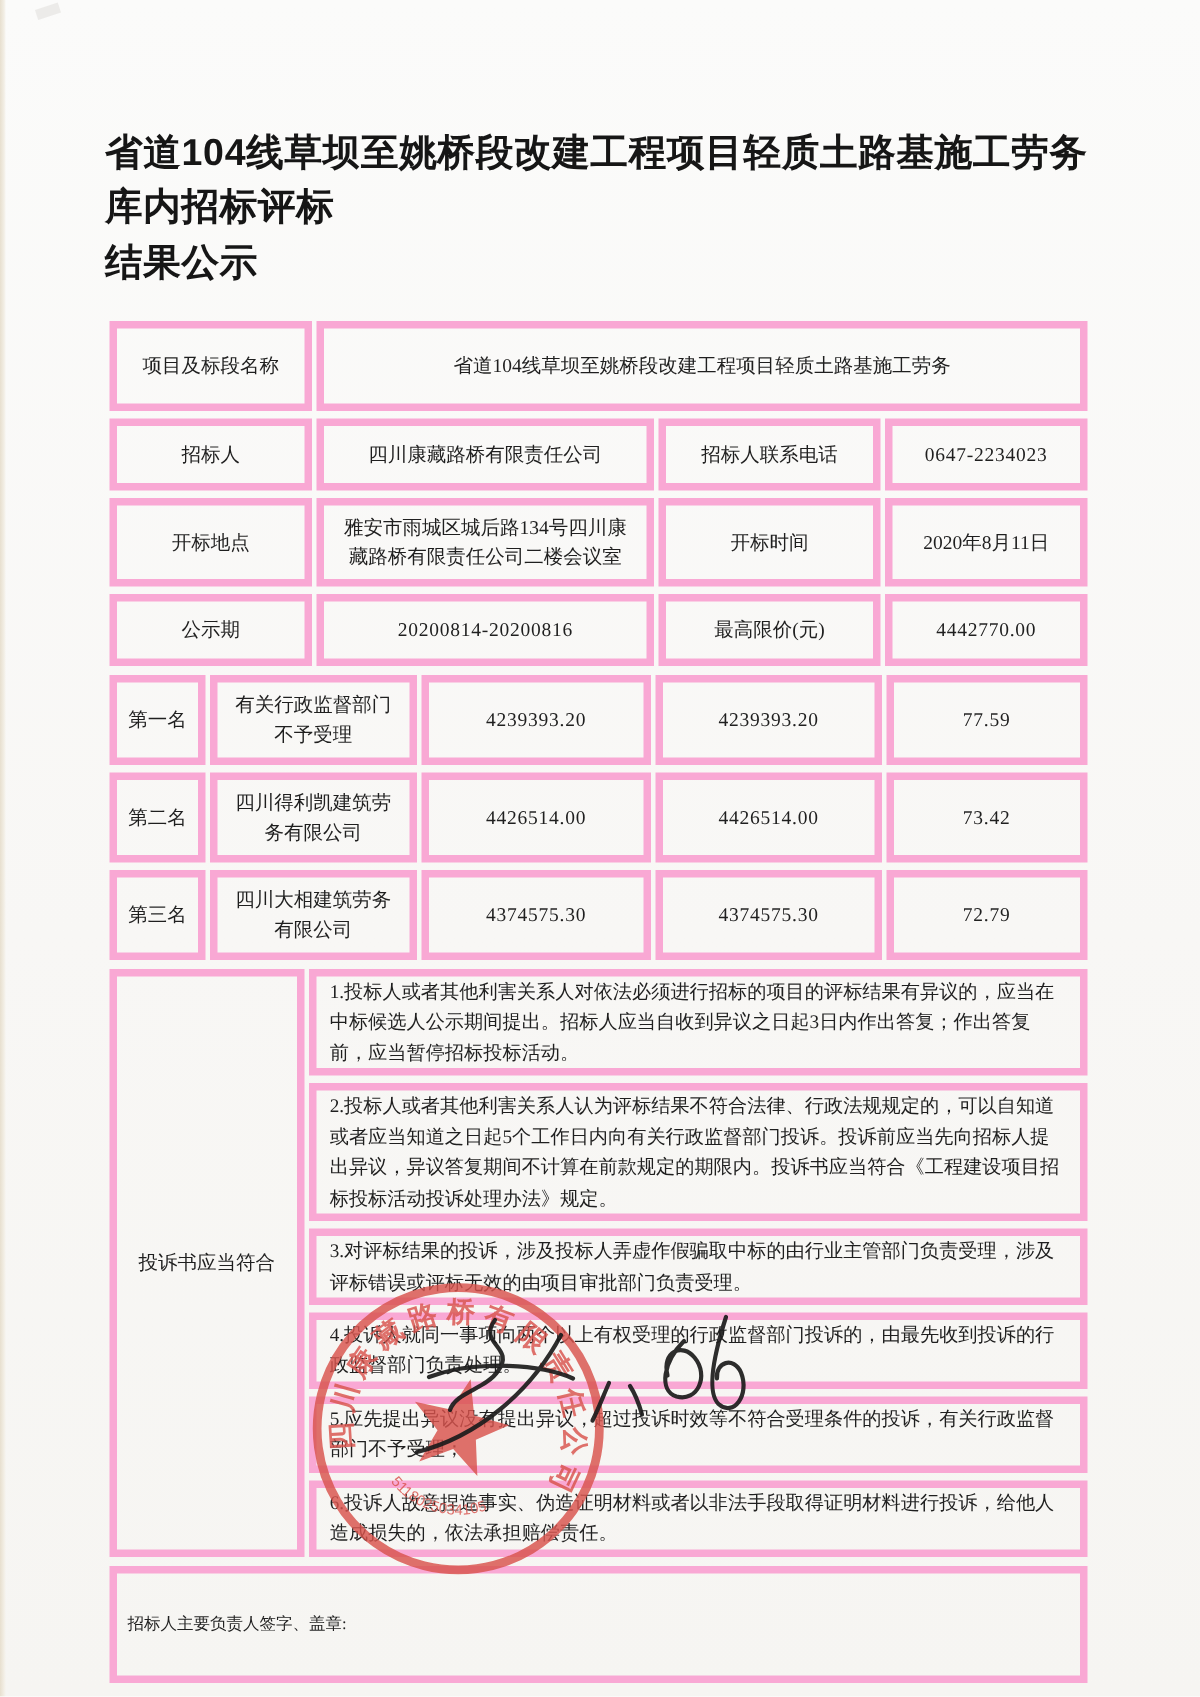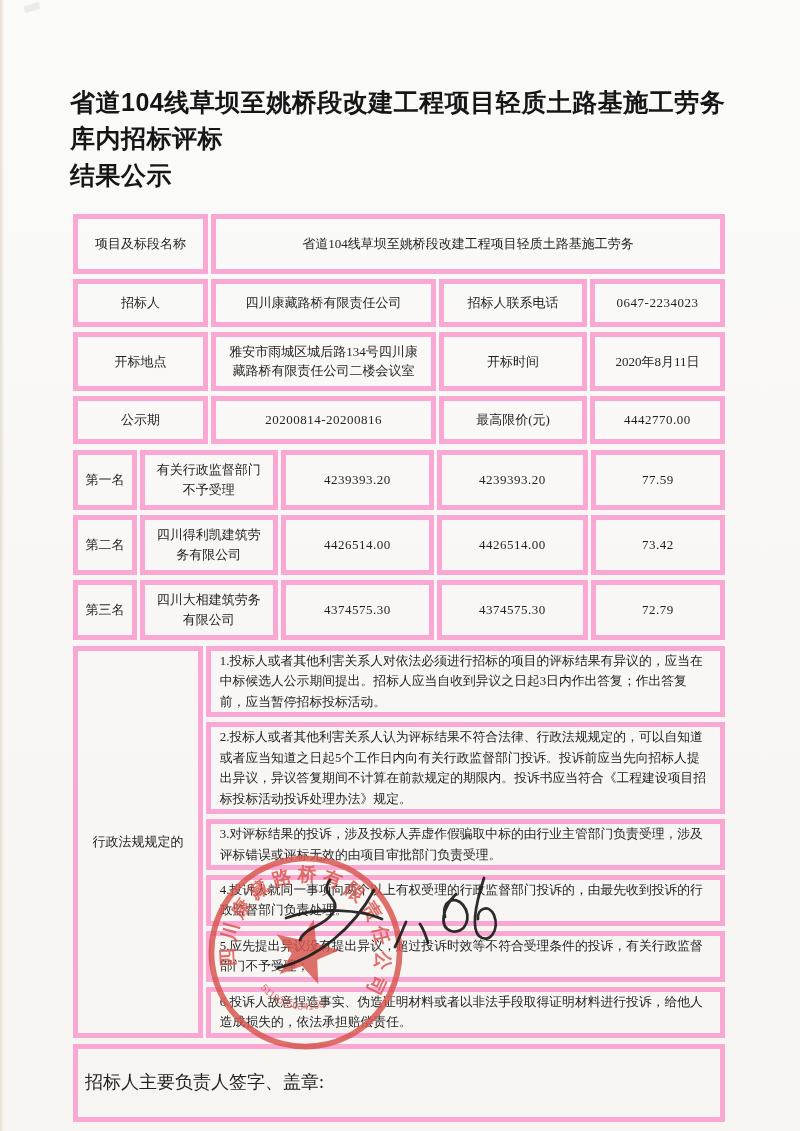--- a/index.html
+++ b/index.html
@@ -23,21 +23,21 @@
     vertical-align:middle;font-size:13px;line-height:1.5;word-break:break-word;}
   td.lbl{font-size:13px;}
   .rowA td{height:40px;}
   .rowB td{height:28px;}
   .cand-h td{height:34px;}
   .cand-r td{height:40px;}
   td.left{text-align:center;}
   .notice td.item{font-size:12.8px;line-height:1.6;text-align:left;
     padding:0 9px;}
   .sig-row td{height:58px;text-align:left;vertical-align:middle;
-    font-size:18px;}
+    font-size:11px;}
   .num{letter-spacing:.5px;}
   .stamp{position:absolute;left:198px;top:845px;width:215px;height:215px;
     opacity:.82;pointer-events:none;}
   .signature{position:absolute;left:268px;top:866px;width:235px;height:108px;
     pointer-events:none;}
 </style>
 </head>
 <body>
 
 <div class="scan-edge"></div>
@@ -116,21 +116,21 @@
   </tbody>
     </table>
 
   <table class="notice">
     <colgroup>
         <col style="width:20%">
         <col style="width:80%">
       </colgroup>
     <tbody>
         <tr>
-      <td class="lbl" rowspan="6">行政法规规定的</td>
+      <td class="lbl" rowspan="6">投诉书应当符合</td>
       <td class="item">1.投标人或者其他利害关系人对依法必须进行招标的项目的评标结果有异议的，应当在中标候选人公示期间提出。招标人应当自收到异议之日起3日内作出答复；作出答复前，应当暂停招标投标活动。</td>
     </tr>
     <tr>
       <td class="item">2.投标人或者其他利害关系人认为评标结果不符合法律、行政法规规定的，可以自知道或者应当知道之日起5个工作日内向有关行政监督部门投诉。投诉前应当先向招标人提出异议，异议答复期间不计算在前款规定的期限内。投诉书应当符合《工程建设项目招标投标活动投诉处理办法》规定。</td>
     </tr>
     <tr>
       <td class="item">3.对评标结果的投诉，涉及投标人弄虚作假骗取中标的由行业主管部门负责受理，涉及评标错误或评标无效的由项目审批部门负责受理。</td>
     </tr>
     <tr>
       <td class="item">4.投诉人就同一事项向两个以上有权受理的行政监督部门投诉的，由最先收到投诉的行政监督部门负责处理。</td>

